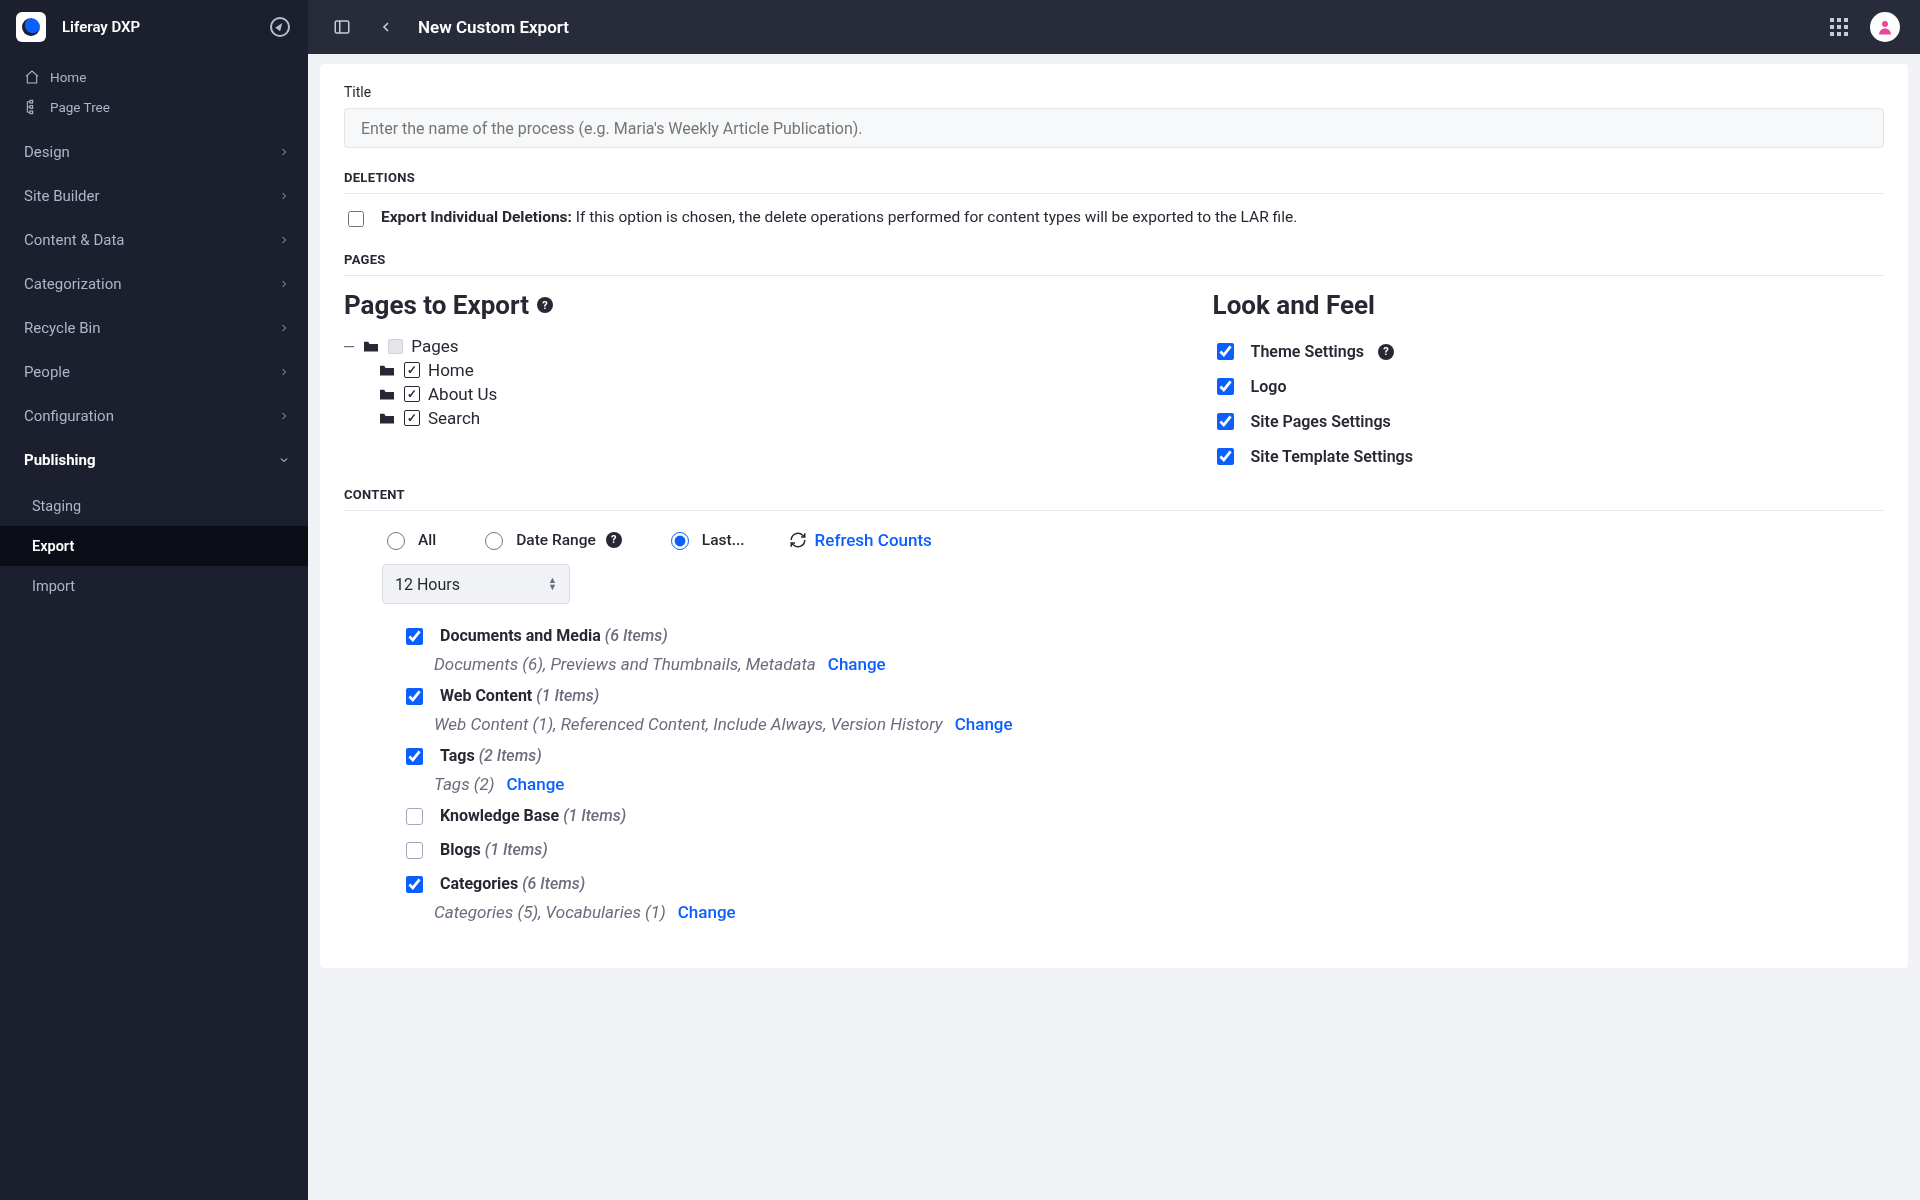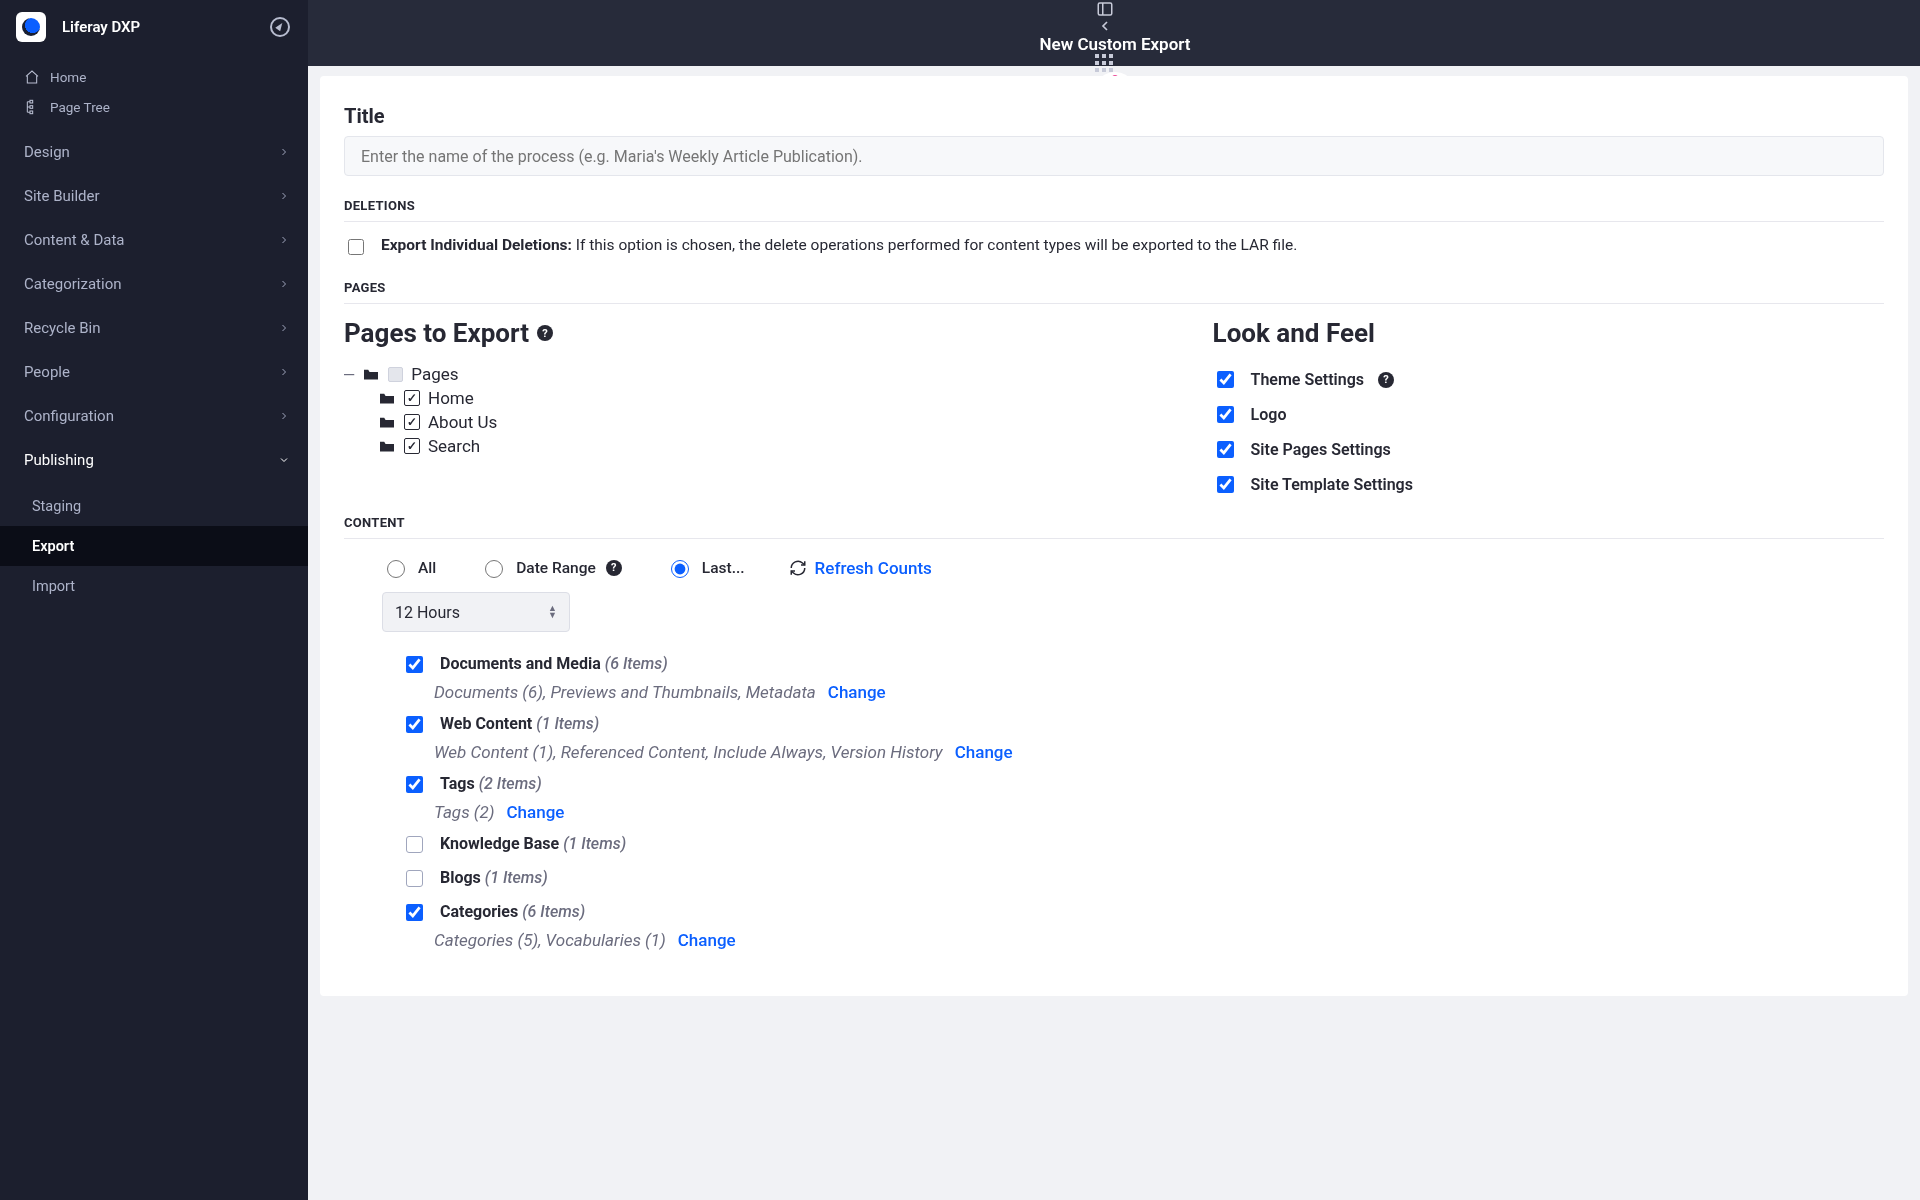--- a/index.html
+++ b/index.html
@@ -27,40 +27,40 @@
   .brand{font-weight:600;color:#fff;font-size:15px;}
   .sidebar-top-spacer{flex:1;}
   .compass-icon{width:20px;height:20px;border:2px solid #b7bccf;border-radius:50%;position:relative;}
   .compass-icon:before{content:"";position:absolute;left:50%;top:50%;width:0;height:0;border-left:3px solid transparent;border-right:3px solid transparent;border-bottom:8px solid #b7bccf;transform:translate(-50%,-60%) rotate(35deg);}
   .nav-list{padding:8px 0 0 0;}
   .nav-item{display:flex;align-items:center;height:40px;padding:0 18px 0 24px;cursor:pointer;font-size:14.5px;}
   .nav-item.top{height:30px;font-size:13.5px;}
   .nav-item .icon{width:16px;height:16px;margin-right:10px;flex:0 0 auto;}
   .nav-section{display:flex;align-items:center;height:44px;padding:0 18px 0 24px;font-size:15px;cursor:pointer;}
   .nav-section .chev{margin-left:auto;width:12px;height:12px;}
-  .nav-section.expanded{color:#fff;font-weight:400;}
+  .nav-section.expanded{color:#fff;font-weight:700;}
   .subnav{padding:4px 0;}
   .subnav .sub-item{display:flex;align-items:center;height:40px;padding-left:32px;font-size:14.5px;cursor:pointer;}
   .subnav .sub-item.active{background:#0b0d17;color:#fff;font-weight:600;}
   .chev-svg{stroke:var(--chevron);stroke-width:2;fill:none;}
   .icon-svg{stroke:#b7bccf;stroke-width:1.6;fill:none;}
   
   .main{position:absolute;left:308px;top:0;right:0;bottom:0;display:flex;flex-direction:column;}
-  .topbar{height:66px;background:var(--dark-top);display:flex;align-items:center;padding:0 20px 0 22px;color:#fff;flex-direction:column;}
+  .topbar{height:54px;background:var(--dark-top);display:flex;align-items:center;padding:0 20px 0 22px;color:#fff;}
   .topbar .ico-btn{width:24px;height:24px;display:flex;align-items:center;justify-content:center;margin-right:20px;cursor:pointer;}
   .topbar h1{font-size:17px;font-weight:600;margin:0;}
   .topbar-spacer{flex:1;}
   .grid9{display:grid;grid-template-columns:repeat(3,4px);grid-auto-rows:4px;gap:3px;margin-right:22px;cursor:pointer;}
   .grid9 span{background:#c7cad8;}
   .avatar{width:30px;height:30px;border-radius:50%;background:#fff;display:flex;align-items:center;justify-content:center;cursor:pointer;}
   .avatar svg{fill:#ec4899;}
   
   .scroll{flex:1;overflow:auto;padding:10px 12px 0 12px;}
   .panel{background:var(--panel-bg);border-radius:4px;padding:20px 24px 40px 24px;}
-  .field-label{font-size:20px;font-weight:700;margin:8px 0 8px 0;}
+  .field-label{font-size:14px;font-weight:400;margin:0 0 8px 0;}
   .text-input{width:100%;height:40px;border:1px solid #e4e6ec;background:#f7f8fa;border-radius:4px;padding:0 16px;font-size:16px;color:#be185d;}
   .section-head{font-size:13px;font-weight:700;letter-spacing:0.3px;margin:22px 0 4px 0;}
   .hr{border:none;border-top:1px solid var(--border);margin:8px 0 14px 0;}
   .check-row{display:flex;align-items:flex-start;gap:14px;font-size:15.5px;}
   .check-row input[type=checkbox]{width:16px;height:16px;margin-top:3px;}
   .check-row .bold{font-weight:700;}
   .cols{display:flex;gap:48px;margin-top:6px;}
   .col-left{flex:1 1 55%;}
   .col-right{flex:1 1 45%;}
   .h2{font-size:26px;font-weight:700;margin:0 0 14px 0;display:flex;align-items:center;gap:8px;}

